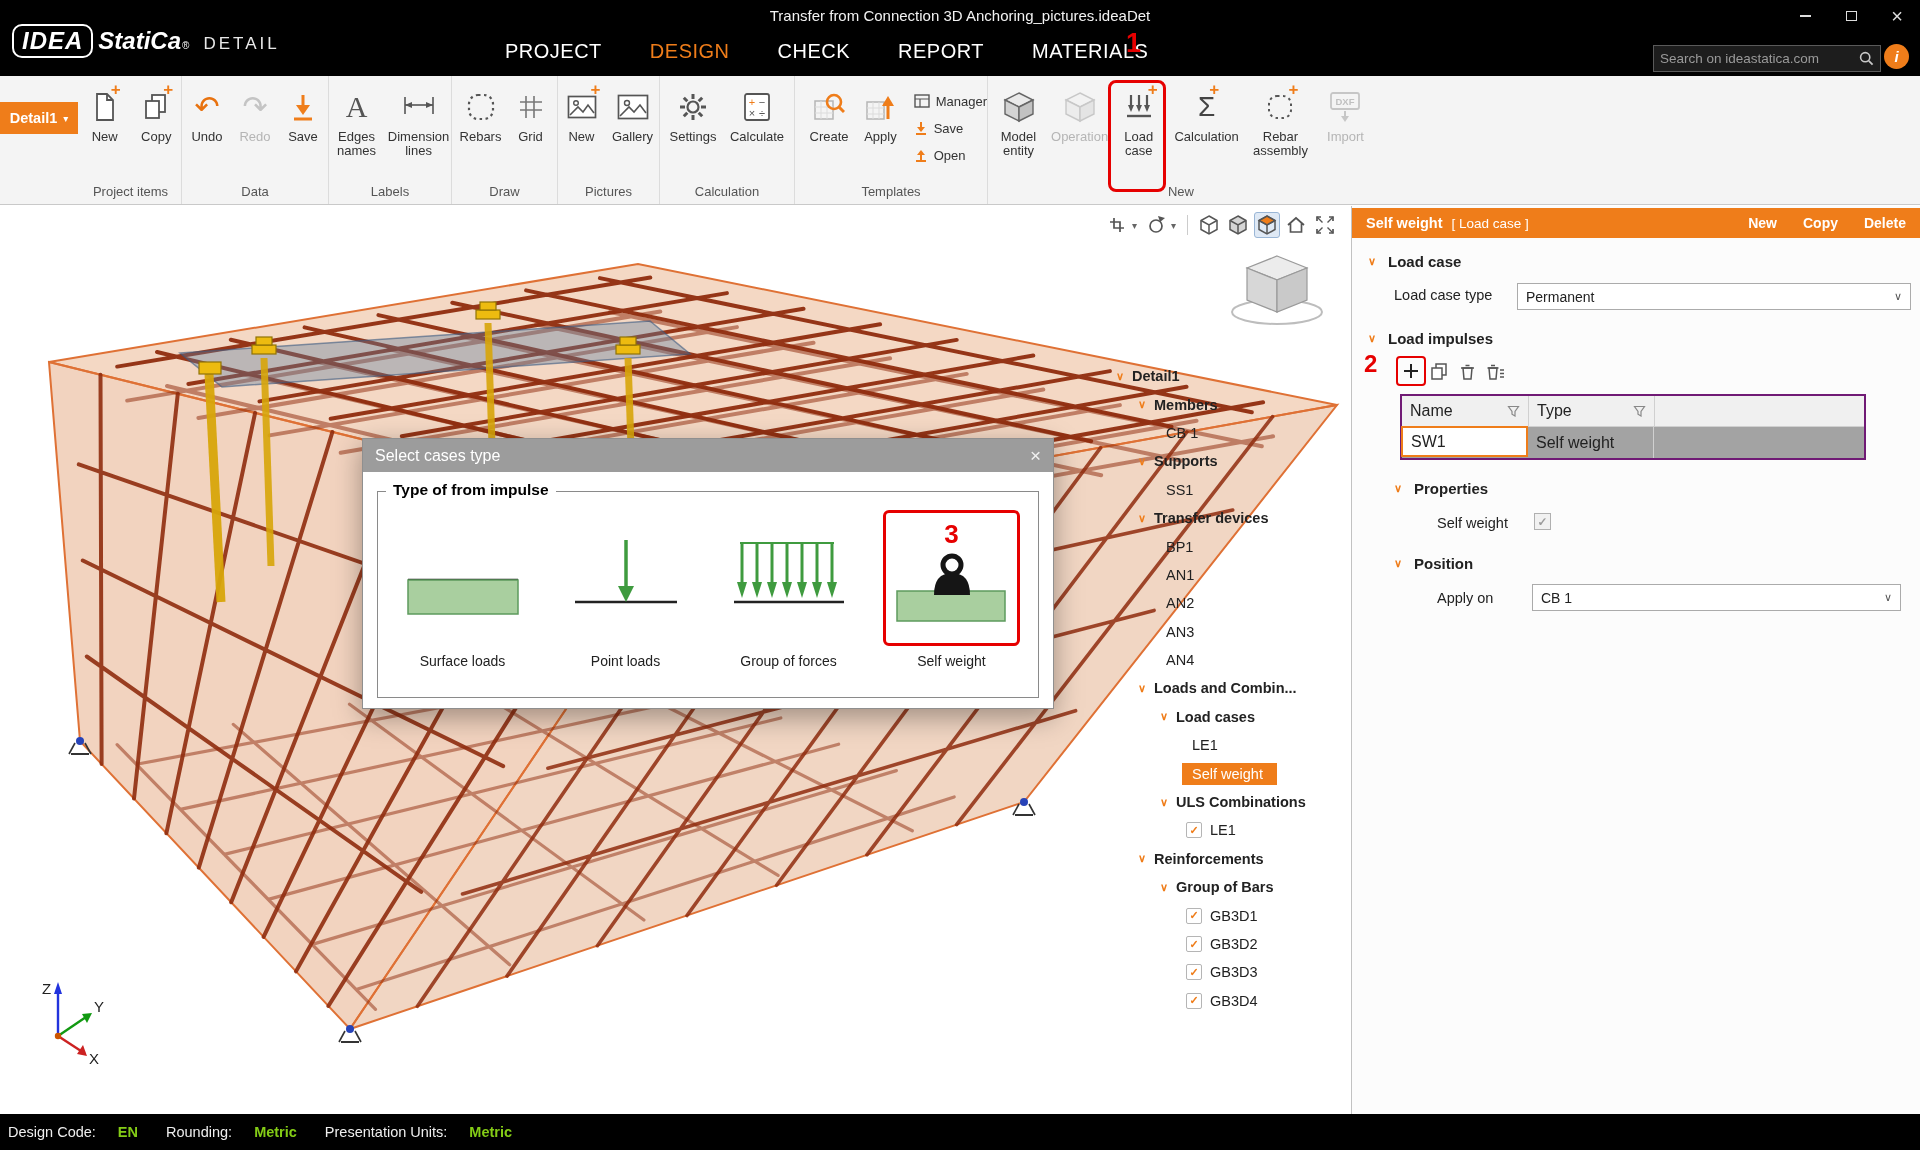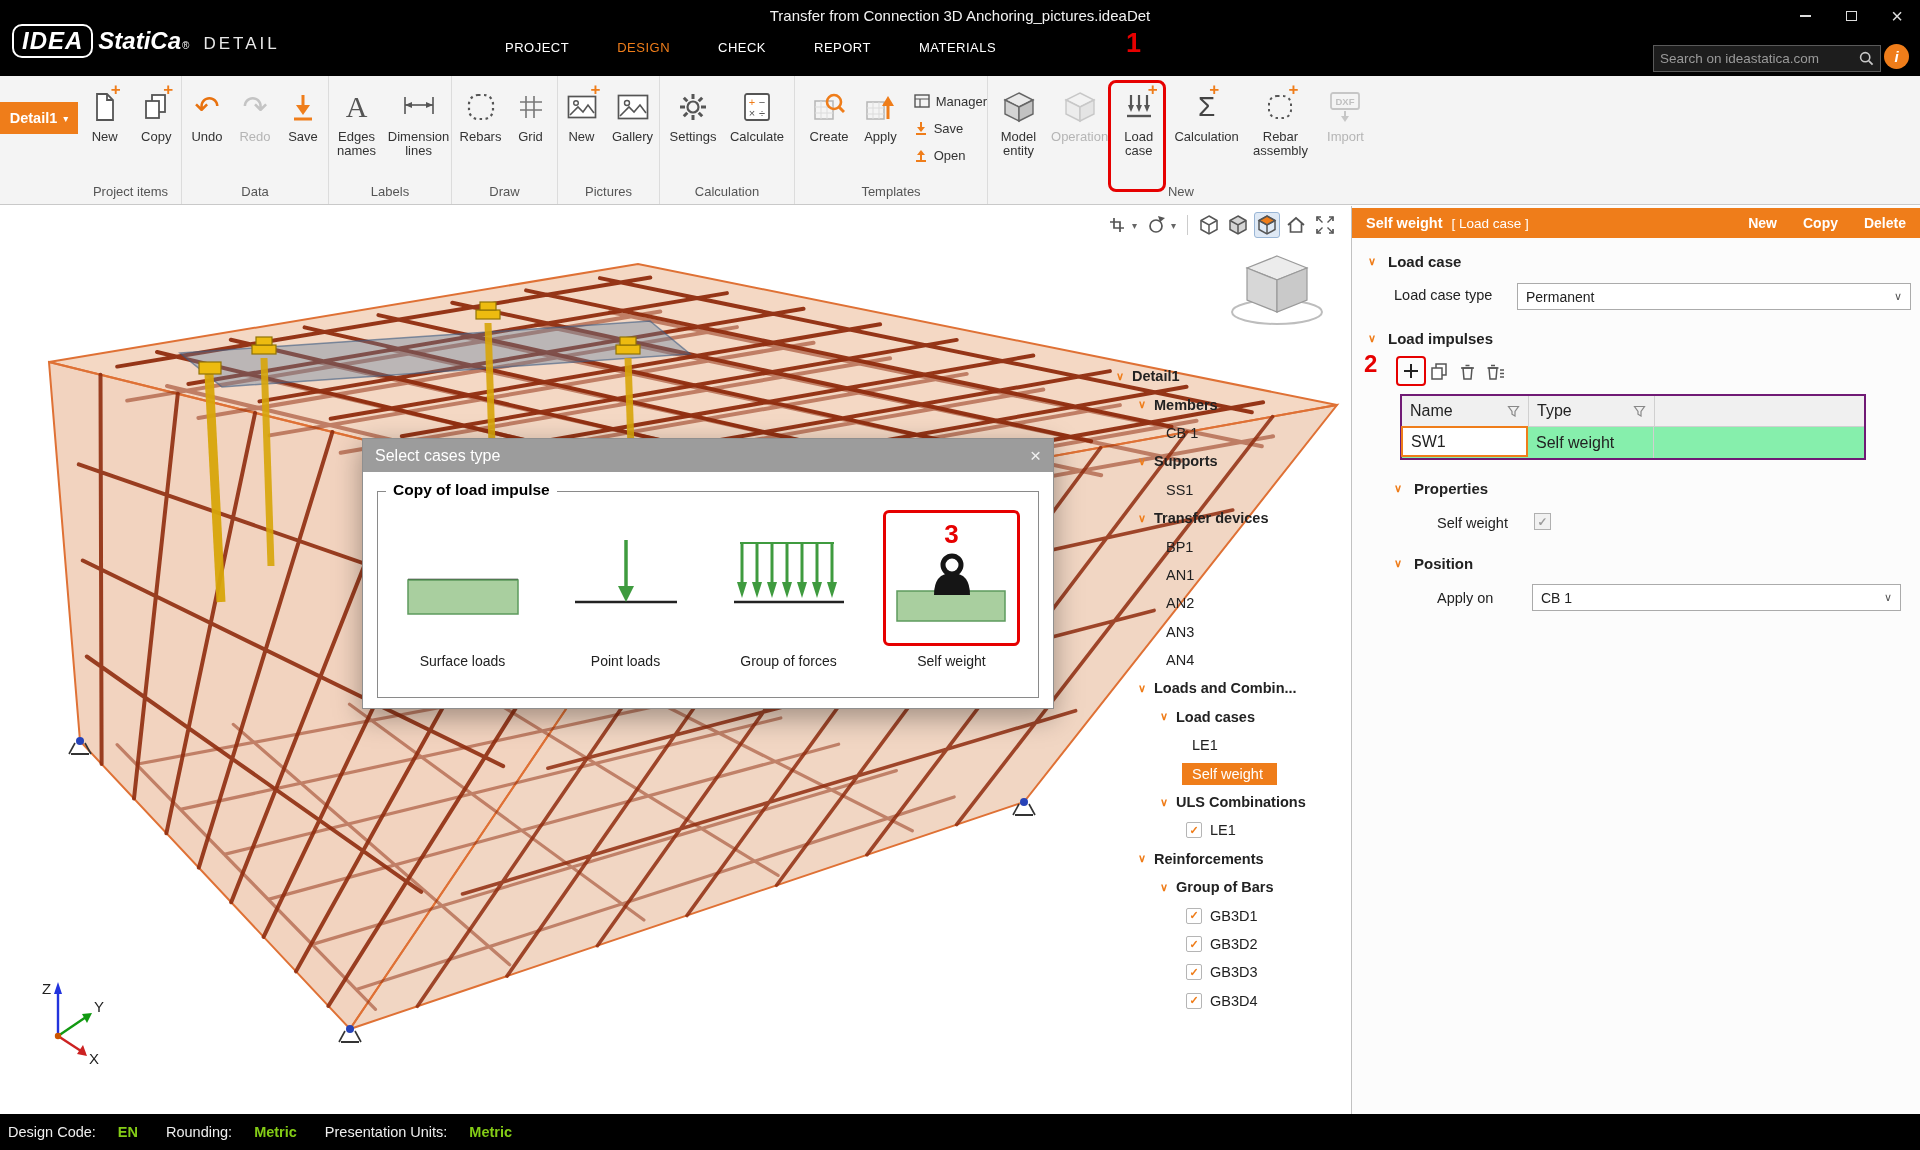--- a/index.html
+++ b/index.html
@@ -10,21 +10,21 @@
 .win-title{position:absolute;top:7px;left:0;right:0;text-align:center;font-size:15px;color:#f2f2f2}
 .win-controls{position:absolute;top:0;right:0;display:flex}
 .win-btn{width:46px;height:32px;display:flex;align-items:center;justify-content:center;color:#ddd;font-size:20px;cursor:pointer}
 .min-glyph{width:11px;height:2px;background:#ddd}
 .max-glyph{width:11px;height:10px;border:1.5px solid #ddd}
 .logo{position:absolute;left:12px;top:24px;display:flex;align-items:baseline;color:#fff}
 .logo-box{border:2.5px solid #fff;border-radius:10px;padding:1px 8px;font-style:italic;font-weight:bold;font-size:24px;letter-spacing:1px}
 .logo-statica{font-style:italic;font-weight:bold;font-size:24px;margin-left:5px}
 .logo-reg{font-size:10px;vertical-align:super;margin-left:1px}
 .logo-product{font-size:17px;letter-spacing:3px;color:#e8e8e8;margin-left:14px}
-.menubar{position:absolute;left:505px;top:40px;display:flex;gap:48px;font-size:13px;letter-spacing:.5px}
+.menubar{position:absolute;left:505px;top:40px;display:flex;gap:48px;font-size:20px;letter-spacing:.5px}
 .menu-item{color:#fff;cursor:pointer}
 .menu-item.active{color:#ef7d1a}
 .search-box{position:absolute;left:1653px;top:45px;width:228px;height:27px;background:#1d1d1d;border:1px solid #5a5a5a;display:flex;align-items:center;padding:0 6px}
 .search-box input{flex:1;background:transparent;border:none;outline:none;color:#ccc;font-size:13.5px;font-family:inherit}
 .search-box input::placeholder{color:#9a9a9a}
 .info-circle{position:absolute;left:1884px;top:44px;width:25px;height:25px;border-radius:50%;background:#ef7d1a;color:#fff;display:flex;align-items:center;justify-content:center;font-weight:bold;font-style:italic;font-size:15px}
 
 .ribbon{position:absolute;top:76px;left:0;right:0;height:129px;background:#f4f4f4;border-bottom:1px solid #c9c9c9;z-index:15}
 .projtab{position:absolute;left:0;top:26px;width:78px;height:32px;background:#ef7d1a;color:#fff;display:flex;align-items:center;justify-content:center;gap:6px;font-size:14.5px;font-weight:bold;cursor:pointer}
 .projtab .caret{font-size:10px;font-weight:normal}
@@ -71,21 +71,21 @@
 .pact{cursor:pointer}
 .sec-h{position:absolute;display:flex;align-items:center;font-weight:bold;font-size:15px}
 .sec-h .tchev{width:20px}
 .fld-label{position:absolute;color:#222}
 .select{position:absolute;height:27px;background:#fff;border:1px solid #ababab;display:flex;align-items:center;padding:0 8px;font-size:14px;color:#222;cursor:pointer}
 .sel-caret{margin-left:auto;color:#555;font-size:11px}
 .ptool{position:absolute;display:flex;gap:4px}
 .ptool-btn{width:24px;height:24px;display:flex;align-items:center;justify-content:center;cursor:pointer}
 .ptable{position:absolute;left:48px;top:188px;width:466px;font-size:16px;border:2px solid #701a75}
 .hrow{display:flex;background:#f0f0f0;height:31px;border-bottom:1px solid #d0d0d0}
-.drow{display:flex;height:31px;background:#86efac}
+.drow{display:flex;height:31px;background:#a3a3a3}
 .cell{display:flex;align-items:center;padding:0 8px;border-right:1px solid #d0d0d0;height:100%}
 .c-name{width:127px}.c-type{width:126px}.c-rest{flex:1;border-right:none}
 .cell .funnel{margin-left:auto}
 .sw1cell{background:#fff;border:2px solid #ef7d1a;margin:-1px 0 -1px -1px}
 .pcheck{position:absolute;width:17px;height:17px;border:1px solid #b0b0b0;background:#f1f1f1;display:flex;align-items:center;justify-content:center;color:#9b9b9b;font-size:12px;font-weight:bold}
 
 .dialog{position:absolute;left:362px;top:438px;width:692px;height:271px;background:#fff;border:1px solid #8f8f8f;box-shadow:0 8px 26px rgba(0,0,0,.35);z-index:40}
 .dlg-title{height:33px;background:#9c9c9c;color:#fff;display:flex;align-items:center;padding:0 12px;font-size:16px}
 .dlg-close{margin-left:auto;font-size:19px;color:#f0f0f0;cursor:pointer}
 .dlg-fieldset{position:absolute;left:14px;right:14px;top:52px;bottom:10px;border:1px solid #8a8a8a}
@@ -741,21 +741,21 @@
       <span class="sel-caret">∨</span>
     </div>
   </aside>
 
   <div class="dialog">
     <div class="dlg-title">
       <span>Select cases type</span>
       <span class="dlg-close">×</span>
     </div>
     <div class="dlg-fieldset">
-      <span class="dlg-legend">Copy of load impulse</span>
+      <span class="dlg-legend">Type of from impulse</span>
       <div class="dlg-cards">
         <div class="card">
           <div class="card-ic">
             <svg width="137" height="136">
                 <line x1="14" y1="70" x2="124" y2="70" stroke="#222" stroke-width="2.5"></line>
                 <rect x="14" y="70" width="110" height="34" fill="#a9cf9f" stroke="#5d9b5d" stroke-width="1.5"></rect>
               </svg>
           </div>
           <div class="card-label">Surface loads</div>
         </div>

